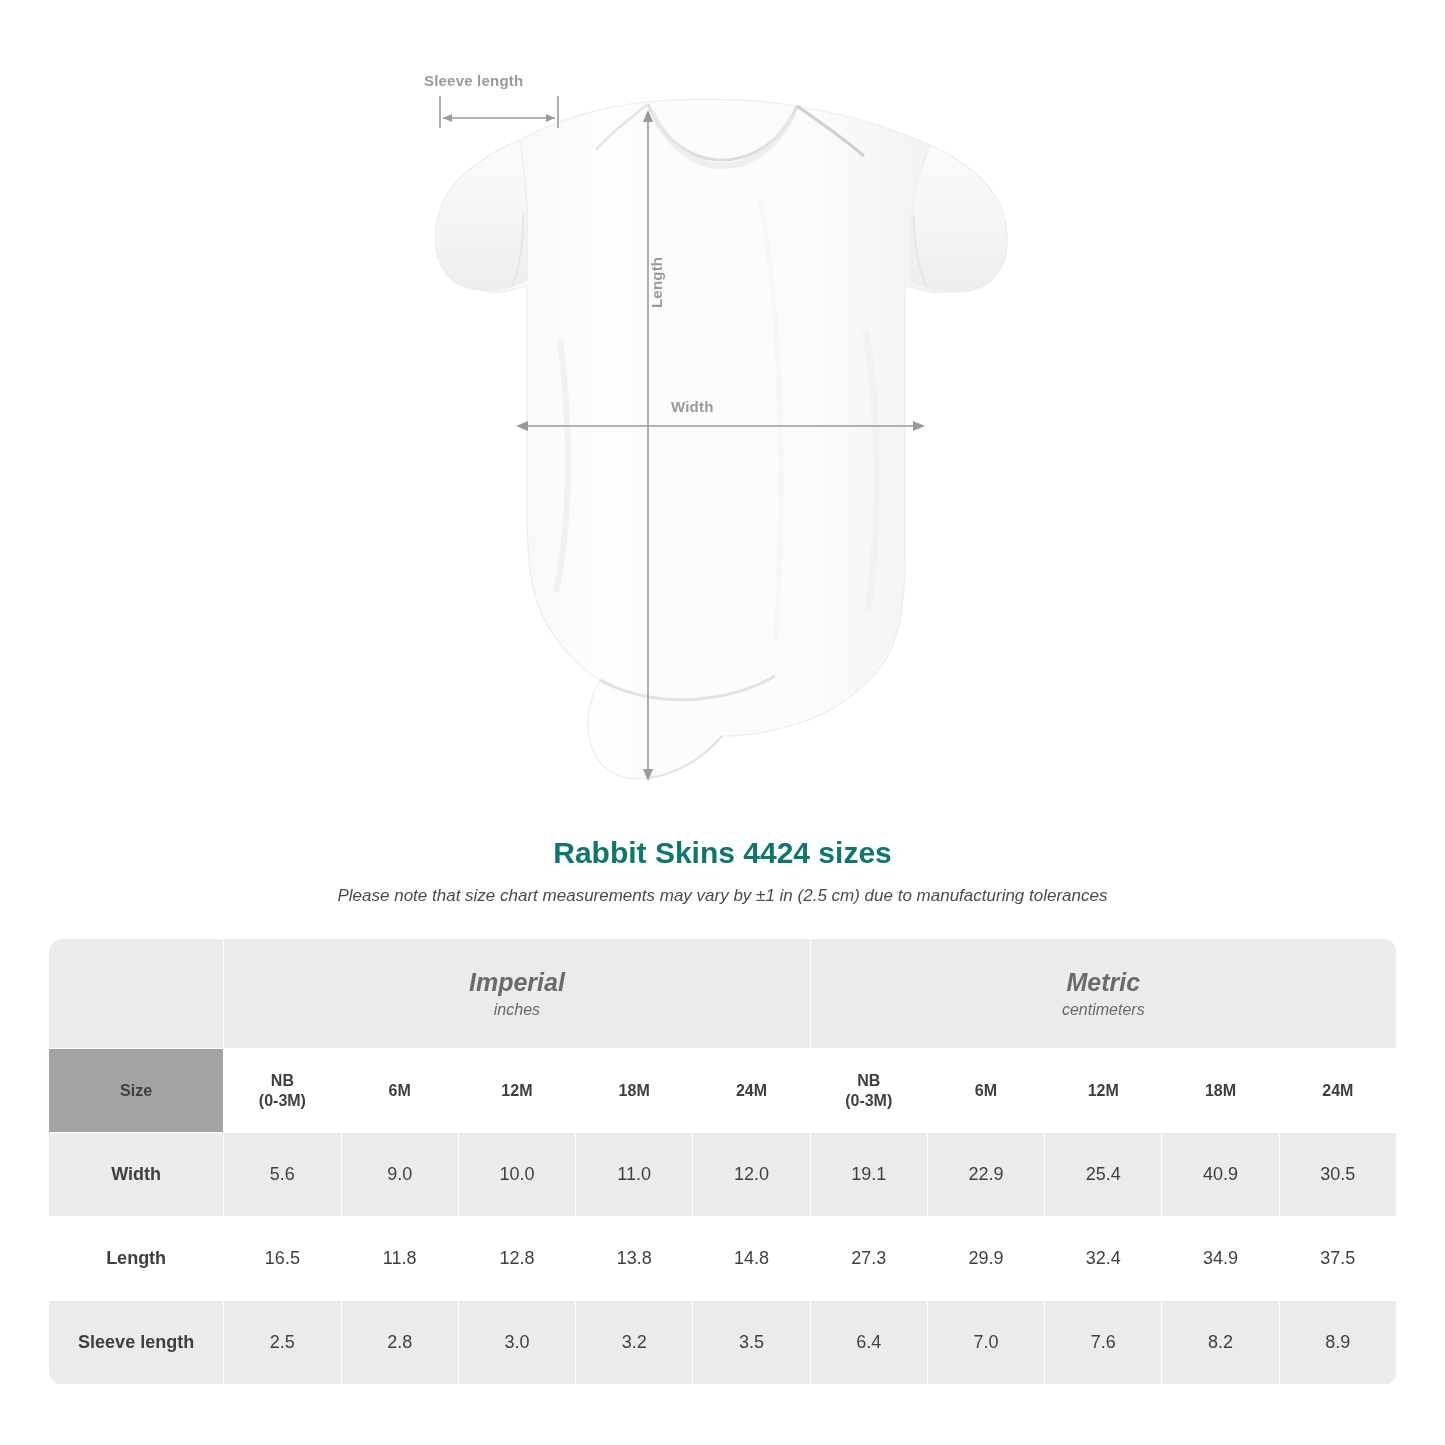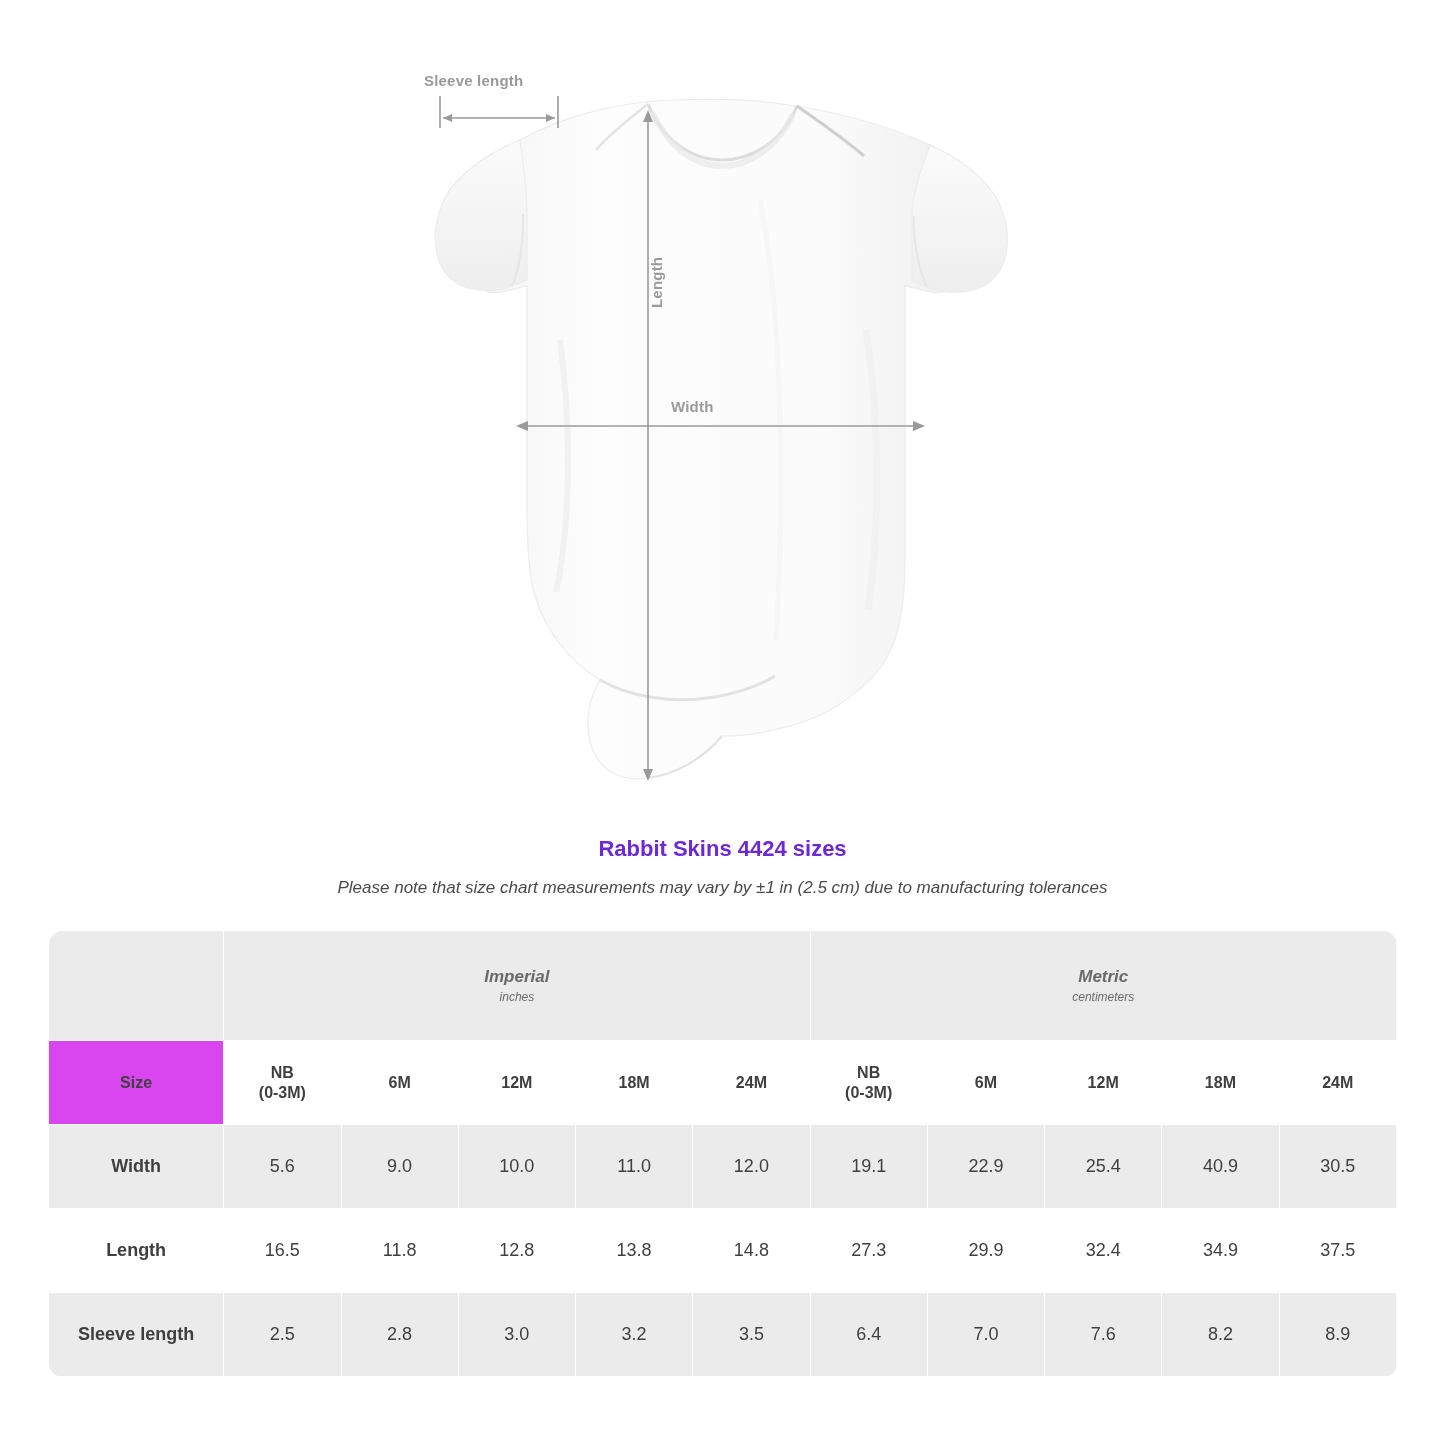--- a/index.html
+++ b/index.html
@@ -46,23 +46,23 @@
     transform: rotate(-90deg);
     transform-origin: left top;
   }
 
   
   .title-block {
     text-align: center;
     margin-top: 6px;
   }
   .chart-title {
-    font-size: 22px;
-    font-weight: bold;
-    color: #6d28d9;
+    font-size: 30px;
+    font-weight: bold;
+    color: #0f766e;
     margin: 0 0 14px 0;
   }
   .chart-note {
     font-size: 17px;
     font-style: italic;
     color: #4a4a4a;
     margin: 16px;
   }
 
   
@@ -80,41 +80,41 @@
     vertical-align: middle;
   }
   .unit-row td {
     background: #ebebeb;
     height: 110px;
     padding: 0;
   }
   .unit-row td.unit-left { border-top-left-radius: 14px; }
   .unit-row td.unit-right { border-top-right-radius: 14px; }
   .unit-name {
-    font-size: 17px;
+    font-size: 25px;
     font-weight: bold;
     font-style: italic;
     color: #6a6a6a;
     line-height: 1.15;
   }
   .unit-sub {
-    font-size: 12px;
+    font-size: 16px;
     font-style: italic;
     color: #6a6a6a;
     margin-top: 4px;
   }
   .head-row td {
     background: #ffffff;
     height: 84px;
     font-size: 16px;
     font-weight: bold;
     color: #3f3f3f;
     line-height: 1.25;
   }
-  .head-row td.rowhead { background: #d946ef; }
+  .head-row td.rowhead { background: #a3a3a3; }
   .data-row td {
     height: 84px;
     font-size: 18px;
     color: #3f3f3f;
   }
   .data-row.shaded td { background: #ebebeb; }
   .data-row.plain td { background: #ffffff; }
   .rowhead {
     font-weight: bold;
     font-size: 18px;

